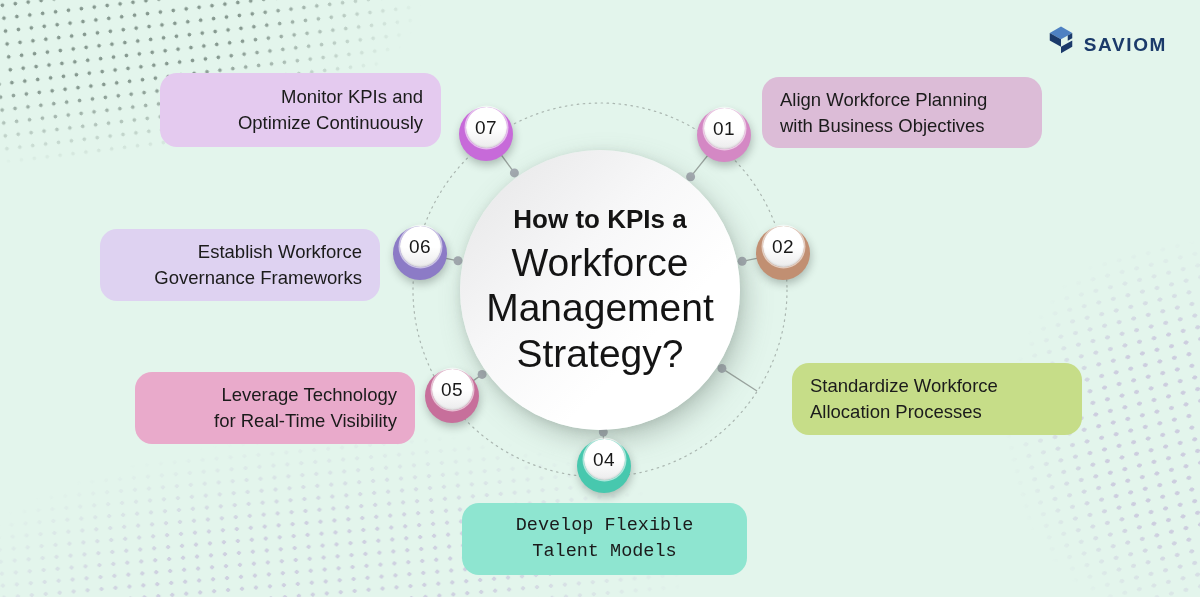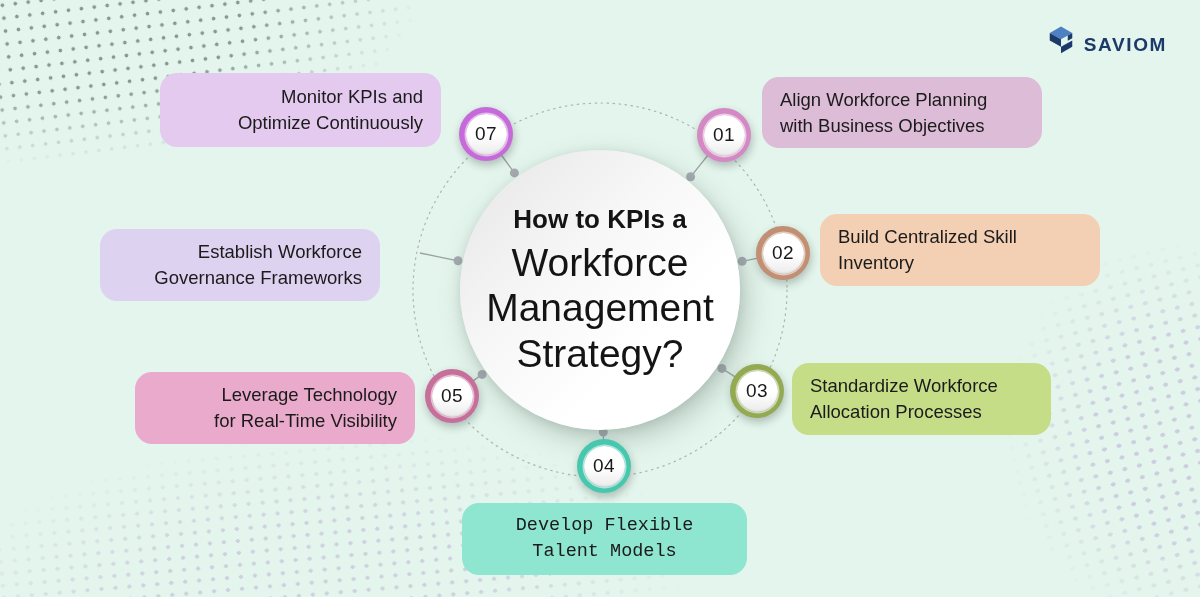--- a/index.html
+++ b/index.html
@@ -54,21 +54,21 @@
     box-shadow: 6px 10px 26px rgba(96,112,104,0.35), 0 2px 8px rgba(96,112,104,0.15);
     display:flex; flex-direction:column; align-items:center; justify-content:center;
     text-align:center;
   }
   .hub-prefix { font-size:26px; font-weight:700; color:#141414; margin-bottom:5px; }
   .hub-main   { font-size:39px; font-weight:400; color:#141414; line-height:1.17; white-space:pre-line; }
 
   
   .badge {
     position:absolute; width:54px; height:54px; border-radius:50%;
-    display:flex; align-items:center; justify-content:center;
+    display:flex; align-items:flex-start; justify-content:center;
     box-shadow: 1px 4px 9px rgba(30,40,35,0.28);
   }
   .badge-inner {
     width:41px; height:41px; border-radius:50%;
     background: linear-gradient(180deg, #ffffff 52%, #ebebec 100%);
     box-shadow: inset 0 -1px 2px rgba(0,0,0,0.10), 0 0 0 1.5px rgba(255,255,255,0.55);
     display:flex; align-items:center; justify-content:center;
     font-size:19px; font-weight:500; color:#191919; letter-spacing:0.5px;
   }
   .b1{left:697px;top:108px}  .b2{left:756px;top:226px}  .b3{left:730px;top:364px}
@@ -79,21 +79,21 @@
   .card {
     position:absolute; border-radius:17px;
     display:flex; align-items:center; padding:0 18px;
   }
   .card-text { font-size:18.5px; font-weight:500; line-height:1.4; color:#1b1b1b; white-space:pre-line; width:100%; }
   .align-left  .card-text { text-align:left; }
   .align-right .card-text { text-align:right; }
   .align-center .card-text { text-align:center; }
   .l1{left:762px;top:77px; width:280px;height:71px}
   .l2{left:820px;top:214px;width:280px;height:72px}
-  .l3{left:792px;top:363px;width:259px;height:72px}
+  .l3{left:792px;top:363px;width:290px;height:72px}
   .l4{left:462px;top:503px;width:285px;height:72px}
   .l5{left:135px;top:372px;width:280px;height:72px}
   .l6{left:100px;top:229px;width:280px;height:72px}
   .l7{left:160px;top:73px; width:281px;height:74px}
 </style>
 </head>
 <body>
 
 <div class="stage" style="background: rgb(227, 245, 236);">
 
@@ -139,40 +139,36 @@
 Management
 Strategy?</div>
   </div>
 
   <div class="badge b1" style="background: rgb(212, 136, 196);">
     <div class="badge-inner">01</div>
   </div>
   <div class="badge b2" style="background: rgb(193, 143, 114);">
     <div class="badge-inner">02</div>
   </div>
-  <div class="badge b3" style="background: rgb(147, 170, 82);">
-    <div class="badge-inner">03</div>
-  </div>
   <div class="badge b4" style="background: rgb(71, 200, 174);">
     <div class="badge-inner">04</div>
   </div>
   <div class="badge b5" style="background: rgb(199, 111, 155);">
     <div class="badge-inner">05</div>
+  </div>
+  <div class="badge b6" style="background: rgb(140, 123, 198);">
+    <div class="badge-inner">06</div>
   </div>
   <div class="badge b7" style="background: rgb(199, 106, 217);">
     <div class="badge-inner">07</div>
   </div>
 
   <div class="card l1 align-left" style="background: rgb(220, 188, 215);">
     <span class="card-text">Align Workforce Planning
 with Business Objectives</span>
-  </div>
-  <div class="card l2 align-left" style="background: rgb(243, 207, 179);">
-    <span class="card-text">Build Centralized Skill
-Inventory</span>
   </div>
   <div class="card l3 align-left" style="background: rgb(198, 221, 136);">
     <span class="card-text">Standardize Workforce
 Allocation Processes</span>
   </div>
   <div class="card l4 align-center" style="background: rgb(142, 229, 208); font-family: Liberation Mono, monospace;">
     <span class="card-text">Develop Flexible
 Talent Models</span>
   </div>
   <div class="card l5 align-right" style="background: rgb(233, 170, 203);">

